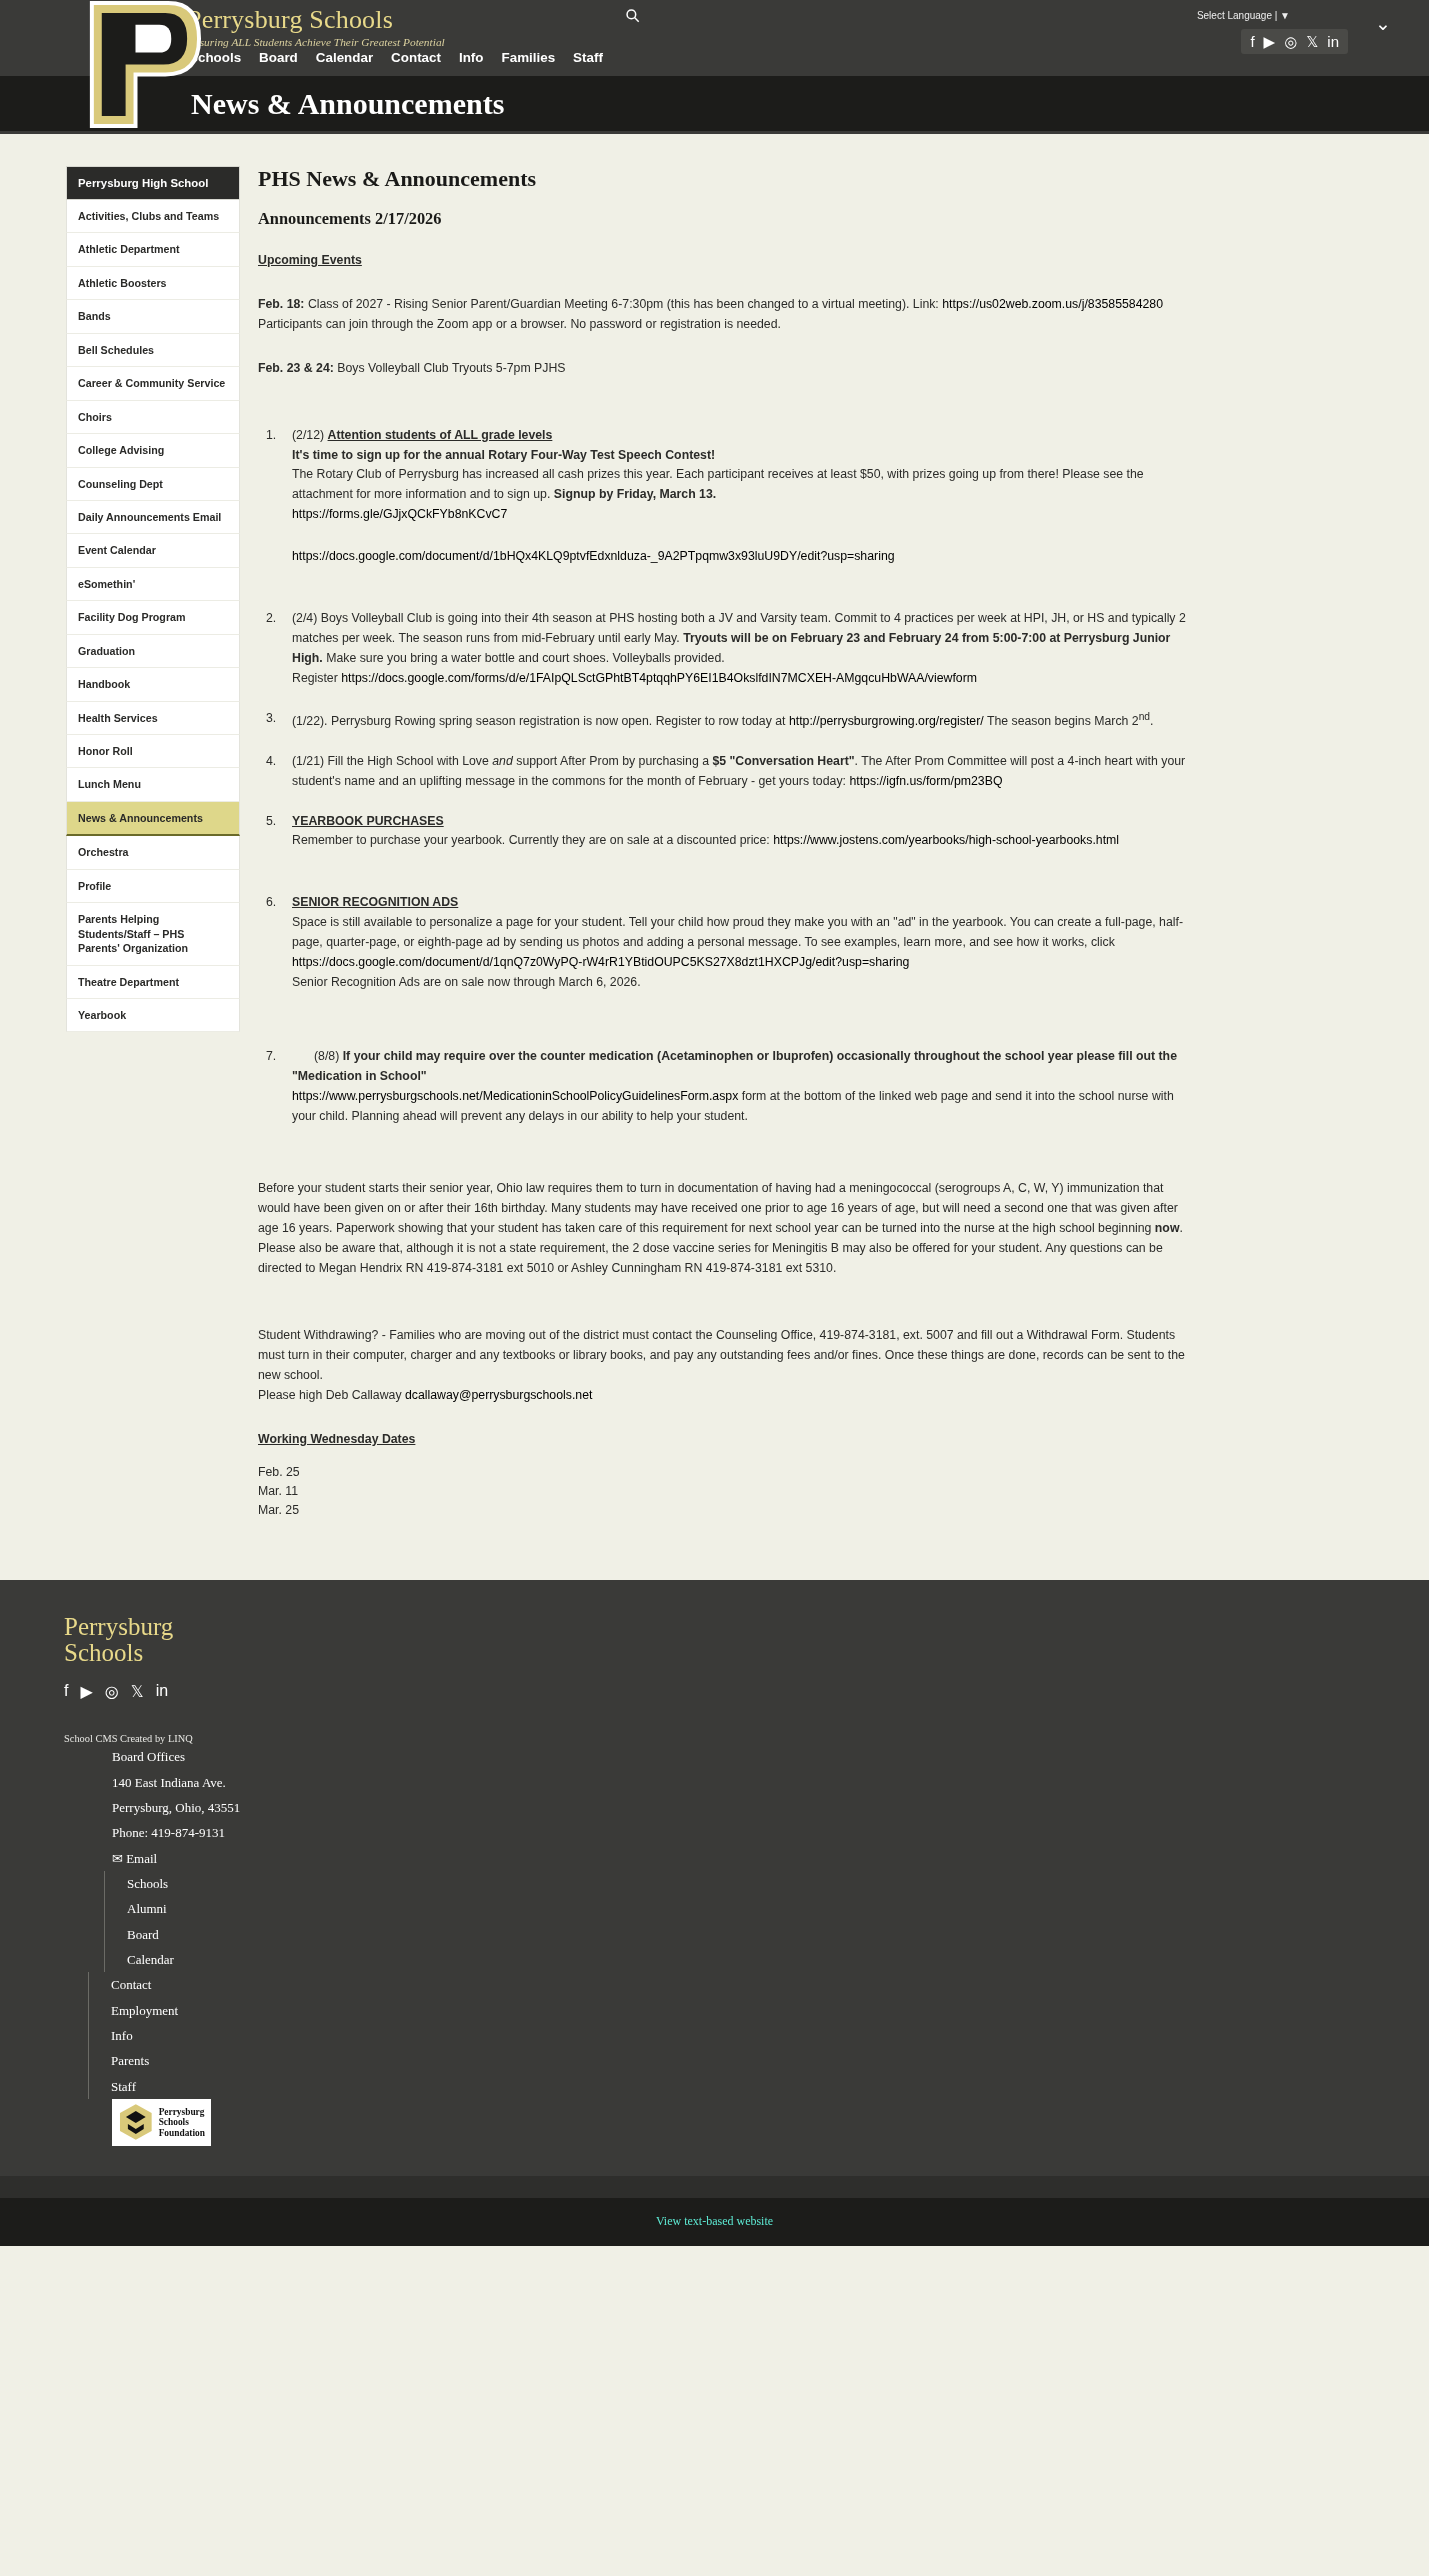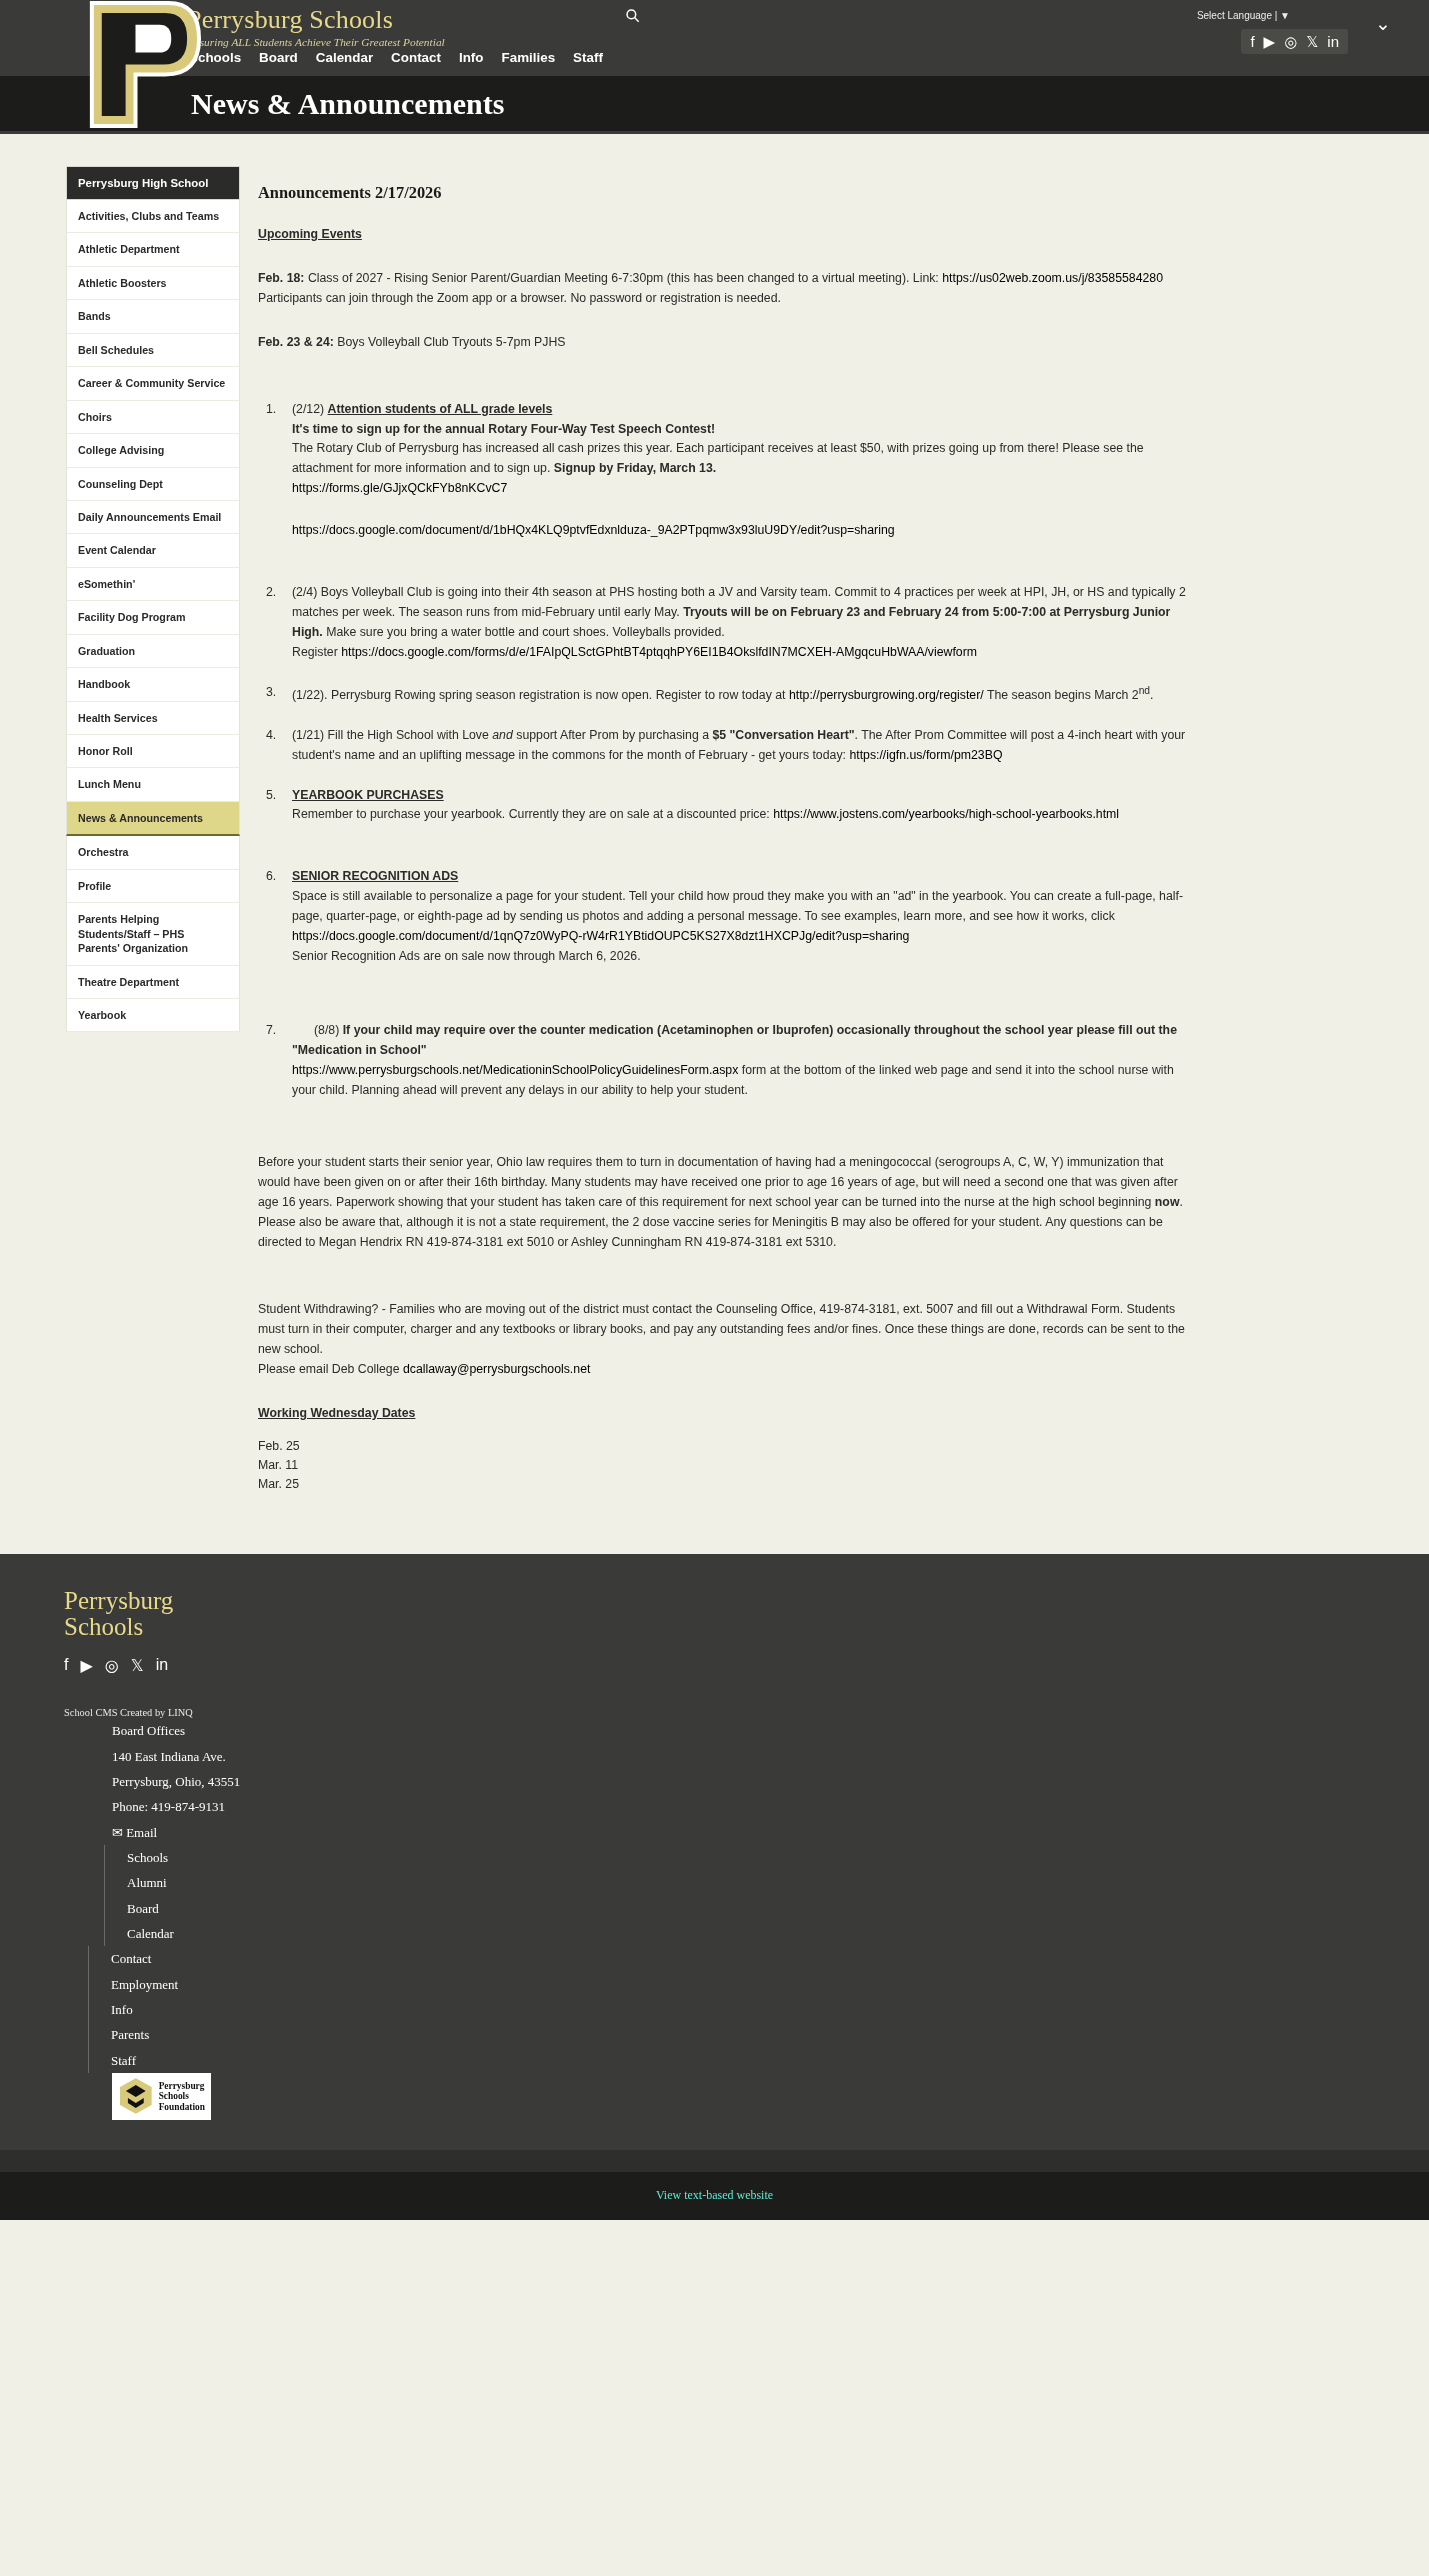--- a/index.html
+++ b/index.html
@@ -235,20 +235,21 @@
     <div class="sb-item">Lunch Menu</div>
     <div class="sb-item active">News &amp; Announcements</div>
     <div class="sb-item">Orchestra</div>
     <div class="sb-item">Profile</div>
     <div class="sb-item">Parents Helping Students/Staff – PHS Parents' Organization</div>
     <div class="sb-item">Theatre Department</div>
     <div class="sb-item">Yearbook</div>
   </nav>
 
   <main class="content">
+    <h2>PHS News &amp; Announcements</h2>
     <h3>Announcements 2/17/2026</h3>
 
     <div class="spacer-md"></div>
 
     <div class="body-txt">
 
       <p>
         <span class="b u">Upcoming Events </span>
       </p>
 
@@ -340,21 +341,21 @@
       <div class="spacer-sm"></div>
 
       <p>
         <span>Before your student starts their senior year, Ohio law requires them to turn in documentation of having had a meningococcal (serogroups A, C, W, Y) immunization that would have been given on or after their 16th birthday. Many students may have received one prior to age 16 years of age, but will need a second one that was given after age 16 years. Paperwork showing that your student has taken care of this requirement for next school year can be turned into the nurse at the high school beginning </span><span class="b">now</span><span>. Please also be aware that, although it is not a state requirement, the 2 dose vaccine series for Meningitis B may also be offered for your student. Any questions can be directed to Megan Hendrix RN 419-874-3181 ext 5010 or Ashley Cunningham RN 419-874-3181 ext 5310.</span>
       </p>
 
       <div class="spacer-lg"></div>
 
       <p>
         <span>Student Withdrawing? - Families who are moving out of the district must contact the Counseling Office, 419-874-3181, ext. 5007 and fill out a Withdrawal Form. Students must turn in their computer, charger and any textbooks or library books, and pay any outstanding fees and/or fines. Once these things are done, records can be sent to the new school.</span><br>
-        <span>Please email Deb College </span><a class="lnk" href="#">dcallaway@perrysburgschools.net</a>
+        <span>Please high Deb Callaway </span><a class="lnk" href="#">dcallaway@perrysburgschools.net</a>
       </p>
 
       <div class="spacer-sm"></div>
 
       <p>
         <span class="b u">Working Wednesday Dates</span>
       </p>
 
       <div class="wwd-list">
         <div>Feb. 25</div>

